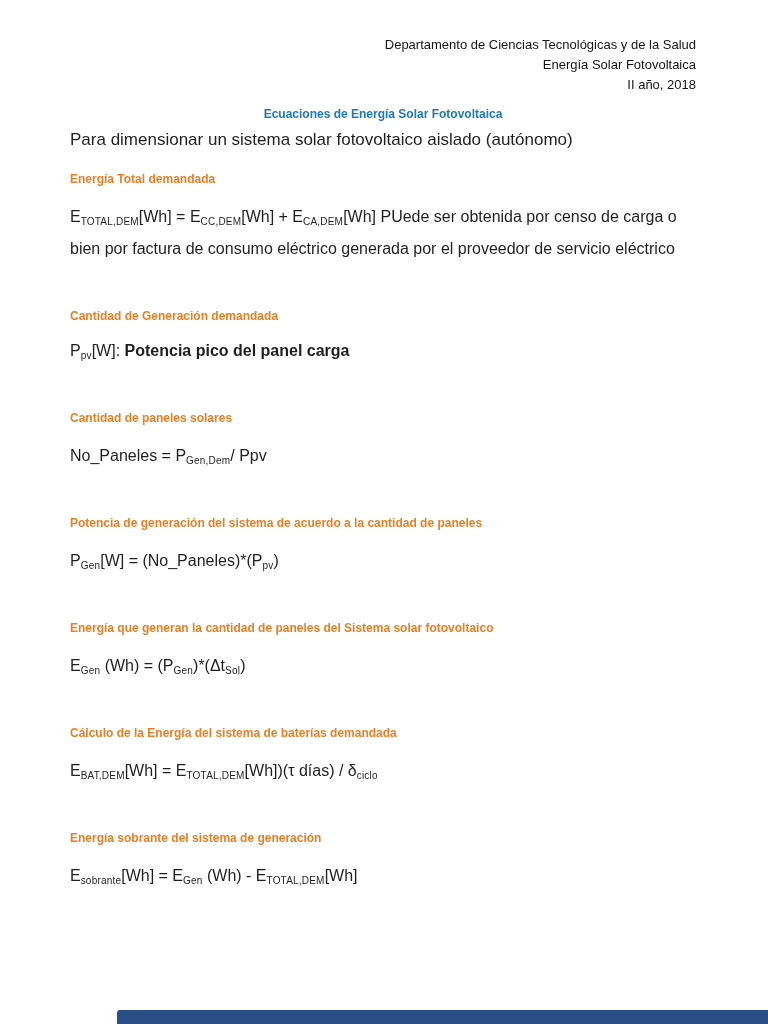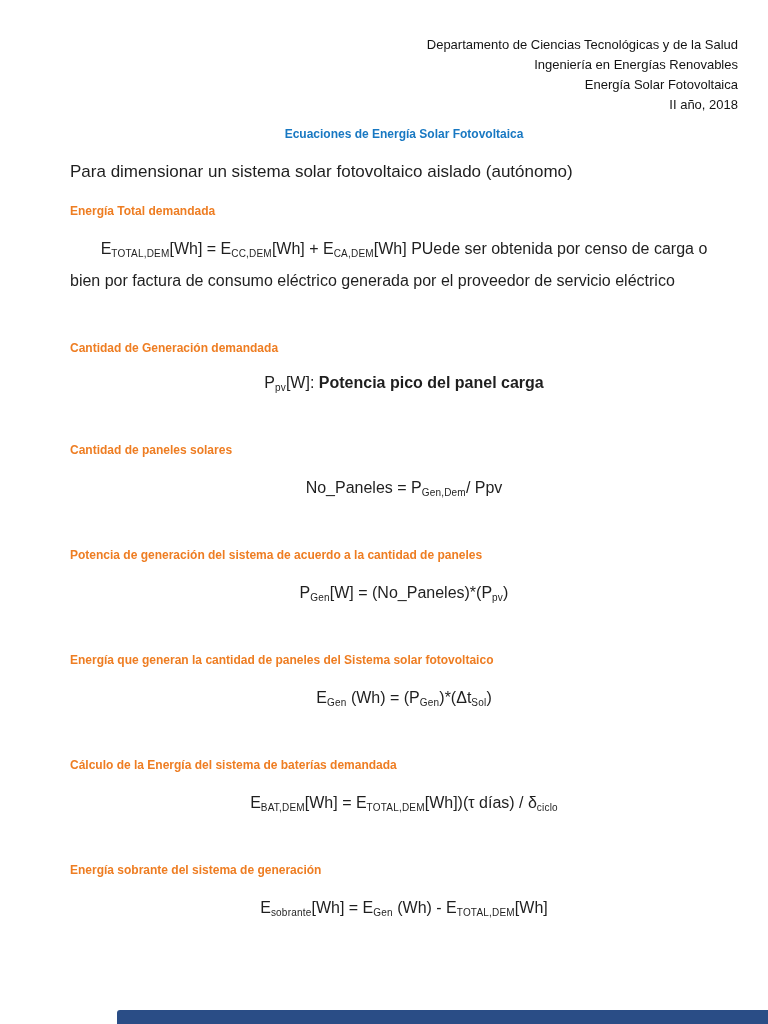--- a/index.html
+++ b/index.html
@@ -4,48 +4,48 @@
 <style>
   html, body { margin: 0; padding: 0; }
   body {
     width: 768px; height: 1024px;
     background: #ffffff;
     font-family: "Liberation Sans", "DejaVu Sans", sans-serif;
     color: #1f1f1f;
     position: relative;
     overflow: hidden;
   }
-  .page { padding: 35px 30px 0 70px; }
+  .page { padding: 35px 72px 0 70px; }
 
   .doc-header { text-align: right; font-size: 13px; line-height: 20px; color: #141414; }
   .doc-header .hline { white-space: nowrap; }
 
   .doc-title {
     margin-top: 8px;
     text-align: center;
     font-size: 12px; font-weight: bold;
     line-height: 22px;
     color: #1878c2;
   }
 
-  .intro { margin-top: 12px; font-size: 17px; line-height: 30px; }
+  .intro { margin-top: 0; font-size: 17px; line-height: 30px; }
 
   .sec { margin-top: 41px; }
   #sections .sec:first-child { margin-top: 13px; }
 
   .sec-heading {
     margin: 0;
     font-size: 12px; font-weight: bold;
     line-height: 22px;
     color: #ee7d22;
     white-space: nowrap;
   }
 
   .eq-line { font-size: 16px; line-height: 30px; margin-top: 2px; white-space: nowrap; }
-  .sec-heading + .eq-line { margin-top: 12px; text-align: center; }
+  .sec-heading + .eq-line { margin-top: 12px; }
   .eq-line.gapped { margin-top: 9px; }
 
   .eq-line sub {
     font-size: 10px;
     line-height: 0;
     vertical-align: baseline;
     position: relative;
     top: 3px;
     letter-spacing: 0.2px;
   }
@@ -59,21 +59,20 @@
     border-top-left-radius: 3px;
   }
 </style>
 </head>
 <body>
 
 <div class="page">
 
   <div class="doc-header">
       <div class="hline">Departamento de Ciencias Tecnológicas y de la Salud</div>
-      <div class="hline">Ingeniería en Energías Renovables</div>
       <div class="hline">Energía Solar Fotovoltaica</div>
       <div class="hline">II año, 2018</div>
     </div>
 
   <div class="doc-title">Ecuaciones de Energía Solar Fotovoltaica</div>
 
   <div class="intro">Para dimensionar un sistema solar fotovoltaico aislado (autónomo)</div>
 
   <div id="sections">
   <section class="sec">

